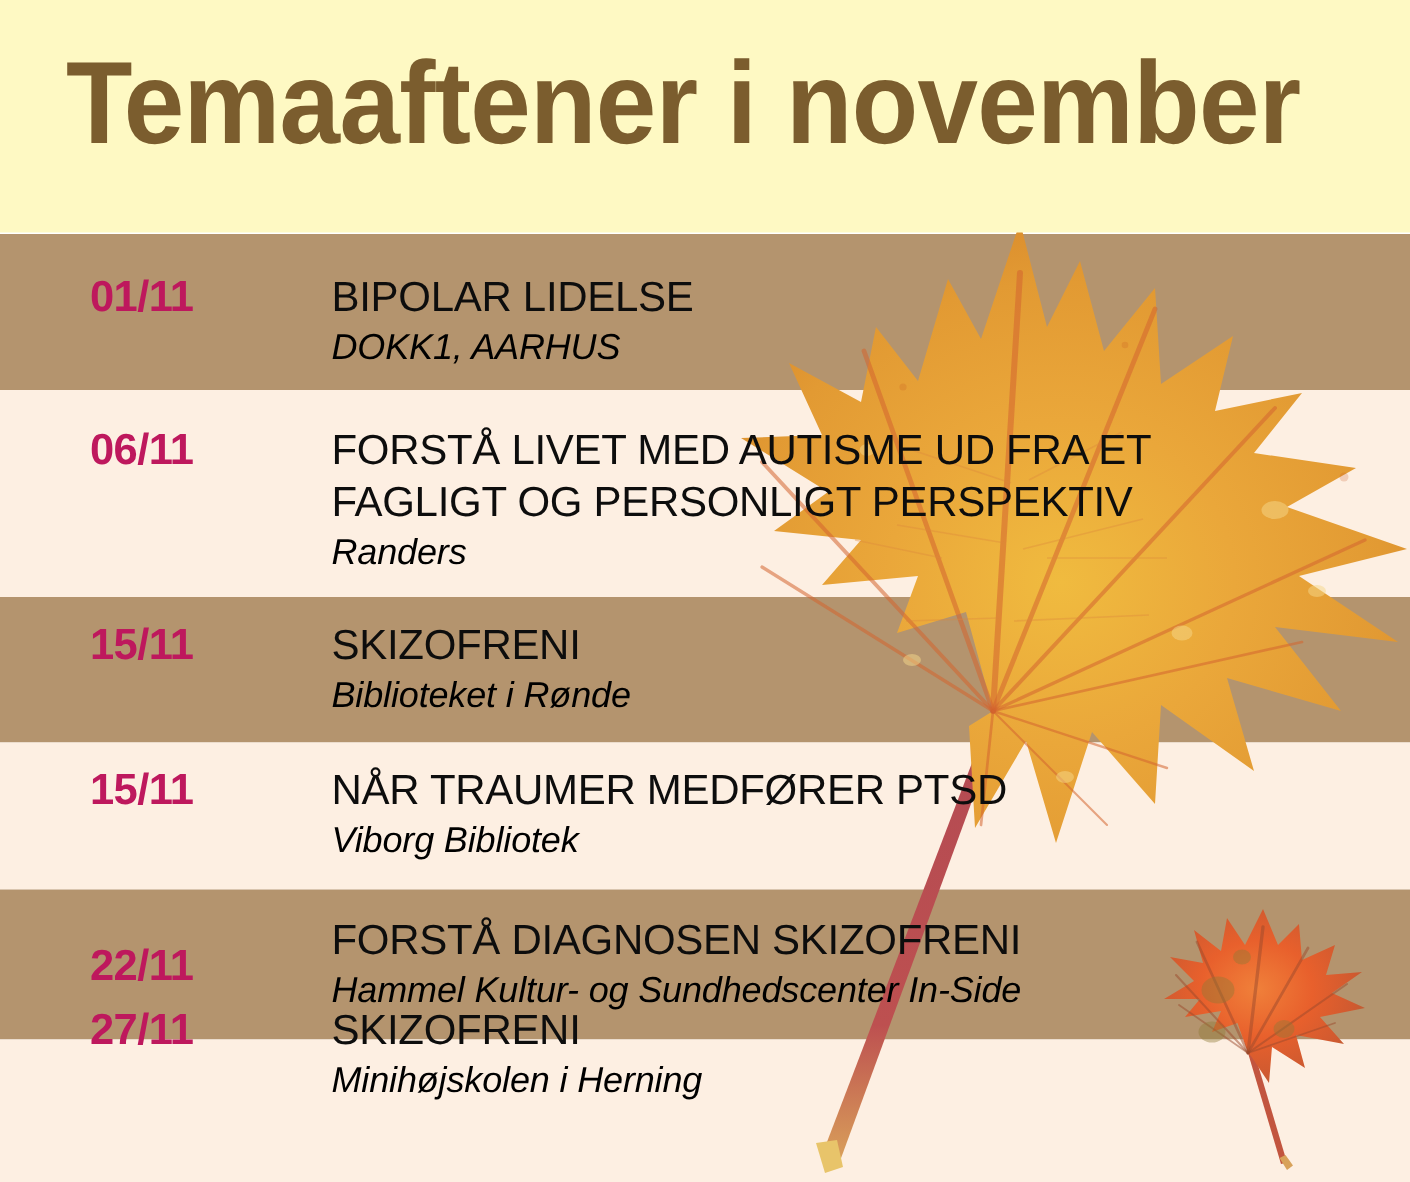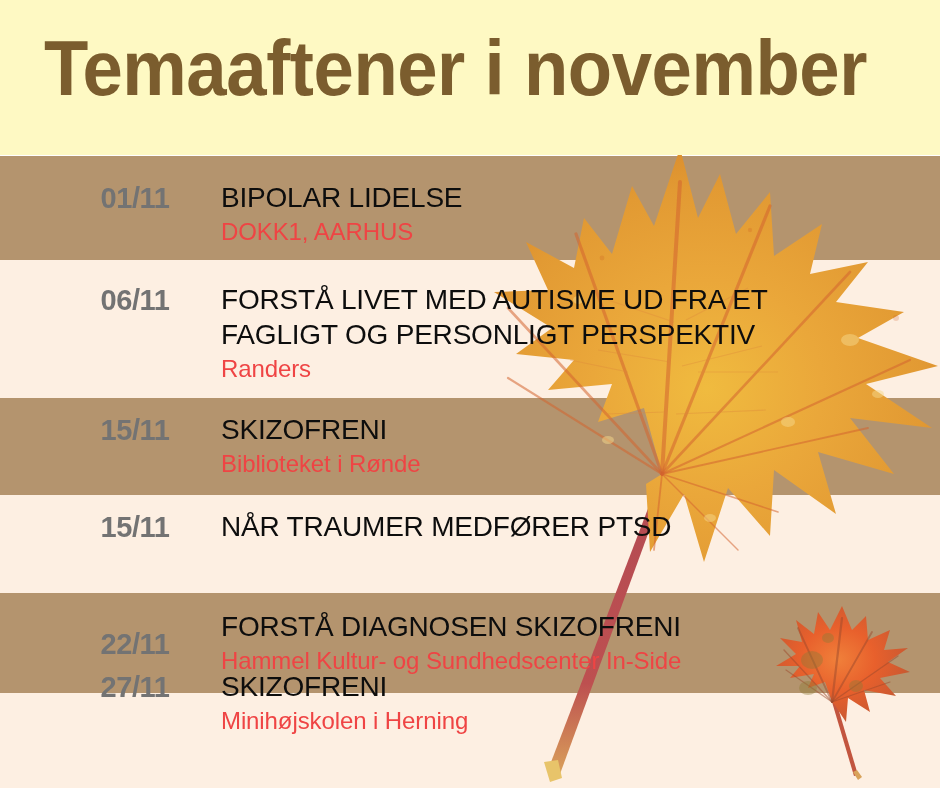--- a/index.html
+++ b/index.html
@@ -54,46 +54,46 @@
     left: 0;
     width: 940px;
   }
   .row.tan  { background: #b4946e; }
   .row.cream{ background: #fdefe2; }
 
   .row-date {
     position: absolute;
     left: 60px;
     width: 150px;
-    text-align: center;
     font-size: 29px;
     font-weight: bold;
-    color: #737373;
+    color: #be185d;
     letter-spacing: -0.4px;
   }
   .row-text {
     position: absolute;
     left: 221px;
     width: 700px;
   }
   .row-title {
     font-size: 28px;
     line-height: 35px;
     font-weight: normal;
     color: #0d0d0d;
     letter-spacing: -0.2px;
     white-space: pre-line;
   }
   .row-venue {
     font-size: 24px;
     line-height: 30px;
     font-weight: normal;
-    color: #ef4444;
+    color: #000000;
     letter-spacing: -0.1px;
     margin-top: 2px;
+    font-style: italic;
   }
 
   
   #leaf-big {
     position: absolute;
     left: 398px;
     top: 122px;
     width: 548px;
     height: 660px;
     z-index: 2;
@@ -256,20 +256,21 @@
       <div class="row-text" style="top:14px;">
         <div class="row-title">SKIZOFRENI</div>
         <div class="row-venue">Biblioteket i Rønde</div>
       </div>
     </div>
 
     <div class="row" style="top:495px;height:98px;">
       <div class="row-date" style="top:16px;">15/11</div>
       <div class="row-text" style="top:14px;">
         <div class="row-title">NÅR TRAUMER MEDFØRER PTSD</div>
+        <div class="row-venue">Viborg Bibliotek</div>
       </div>
     </div>
 
     <div class="row" style="top:593px;height:100px;">
       <div class="row-date" style="top:35px;">22/11</div>
       <div class="row-text" style="top:16px;">
         <div class="row-title">FORSTÅ DIAGNOSEN SKIZOFRENI</div>
         <div class="row-venue">Hammel Kultur- og Sundhedscenter In-Side</div>
       </div>
     </div>

